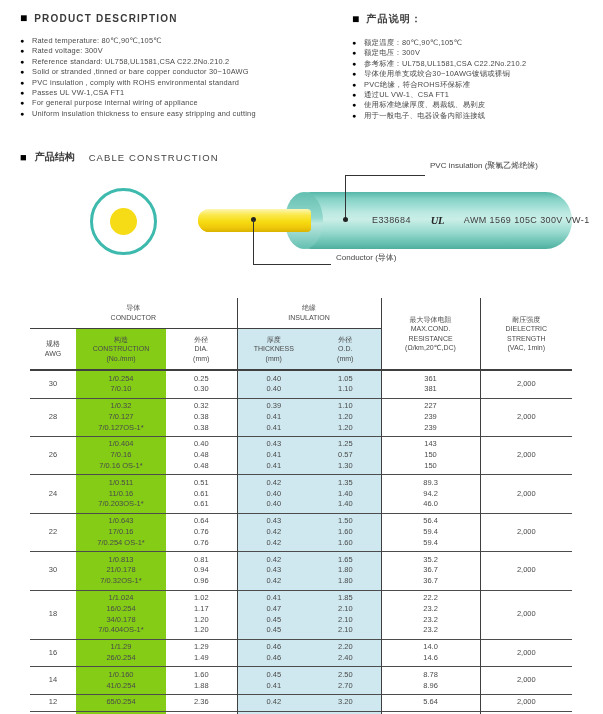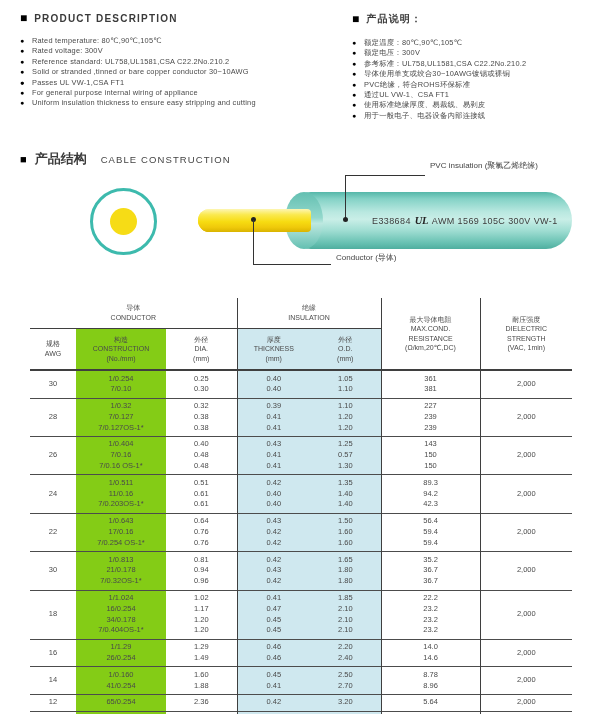--- a/index.html
+++ b/index.html
@@ -13,34 +13,34 @@
   .desc-cn{left:352px;width:260px;}
   .sec-title{display:flex;align-items:center;gap:7px;font-size:10px;font-weight:bold;
     color:#3a3a3a;letter-spacing:1.2px;}
   .sec-title .sq{font-size:12px;line-height:12px;color:#000;letter-spacing:0;}
   .blist{list-style:none;margin:12px 0 0 0;padding:0;}
   .blist li{position:relative;padding-left:12px;font-size:7.4px;line-height:10.4px;
     letter-spacing:0.2px;white-space:nowrap;}
   .blist li .blt{position:absolute;left:0;top:0;font-size:7px;color:#000;}
   
   .construction-title{position:absolute;left:20px;top:150px;display:flex;align-items:center;gap:8px;}
-  .construction-title .cn{font-size:13px;font-weight:bold;color:#3a3a3a;text-align:center;}
+  .construction-title .cn{font-size:10px;font-weight:bold;color:#3a3a3a;text-align:center;}
   .construction-title .en{font-size:9.5px;color:#444;letter-spacing:1.1px;margin-left:6px;}
   .cross-section{position:absolute;left:90px;top:188px;width:61px;height:61px;border:3px solid #3DBAAD;
     border-radius:50%;background:#fff;display:flex;align-items:center;justify-content:center;}
   .cross-core{width:27px;height:27px;border-radius:50%;background:#F6DC16;}
   .cable-body{position:absolute;left:285px;top:192px;width:287px;height:57px;
     border-radius:26px / 50%;
     background:linear-gradient(180deg,#55B7A9 0%,#84D2C6 12%,#B9E8E0 35%,#C9EEE7 48%,#9FDDD2 68%,#66C0B1 90%,#4FAE9F 100%);}
   .cable-cap{position:absolute;left:285px;top:192px;width:38px;height:57px;border-radius:50%;
     background:linear-gradient(180deg,#63BFB1 0%,#93D8CC 45%,#BDE8E0 55%,#63BFB1 100%);}
   .conductor-rod{position:absolute;left:198px;top:209px;width:113px;height:23px;
     border-radius:11.5px 4px 4px 11.5px;
     background:linear-gradient(180deg,#FDF6B4 0%,#FAE94E 25%,#F7DC12 55%,#EFC90A 80%,#D9B400 100%);}
-  .cable-print{position:absolute;left:372px;top:215px;display:flex;align-items:center;gap:4px;
+  .cable-print{position:absolute;left:372px;top:215px;display:flex;gap:20px;
     font-size:9px;color:#3d3d3d;letter-spacing:0.4px;white-space:nowrap;}
   .ul-mark{font-weight:900;font-style:italic;font-size:10.5px;letter-spacing:-0.5px;color:#222;
     font-family:"Liberation Serif","DejaVu Serif",serif;}
   .leader{position:absolute;background:#333;}
   .leader-dot{position:absolute;width:5px;height:5px;border-radius:50%;background:#222;}
   .diagram-label{position:absolute;font-size:8px;color:#444;white-space:nowrap;}
   
   .spec-table{position:absolute;left:30px;top:298px;width:542px;border-collapse:collapse;
     table-layout:fixed;border-bottom:2px solid #3f3f3f;}
   .spec-table th,.spec-table td{font-weight:normal;text-align:center;vertical-align:middle;
@@ -65,21 +65,21 @@
   <div class="desc-block desc-en">
     <div class="sec-title">
       <span class="sq">■</span>
       <span>PRODUCT DESCRIPTION</span>
     </div>
     <ul class="blist">
       <li><span class="blt">●</span><span>Rated temperature: 80℃,90℃,105℃</span></li>
       <li><span class="blt">●</span><span>Rated voltage: 300V</span></li>
       <li><span class="blt">●</span><span>Reference standard: UL758,UL1581,CSA C22.2No.210.2</span></li>
       <li><span class="blt">●</span><span>Solid or stranded ,tinned or bare copper conductor 30~10AWG</span></li>
-      <li><span class="blt">●</span></li>
+      <li><span class="blt">●</span><span>PVC insulation , comply with ROHS environmental standard</span></li>
       <li><span class="blt">●</span><span>Passes UL VW-1,CSA FT1</span></li>
       <li><span class="blt">●</span><span>For general purpose internal wiring of appliance</span></li>
       <li><span class="blt">●</span><span>Uniform insulation thickness to ensure easy stripping and cutting</span></li>
     </ul>
   </div>
 
   <div class="desc-block desc-cn">
     <div class="sec-title">
       <span class="sq">■</span>
       <span>产品说明：</span>
@@ -231,21 +231,21 @@
 0.61
 0.61</td>
           <td class="bg-blue v-line">0.42
 0.40
 0.40</td>
           <td class="bg-blue">1.35
 1.40
 1.40</td>
           <td class="v-line">89.3
 94.2
-42.3</td>
+46.0</td>
           <td class="v-line">2,000</td>
         </tr>
         <tr>
           <td>22</td>
           <td class="bg-yellow">1/0.643
 17/0.16
 7/0.254 OS-1*</td>
           <td>0.64
 0.76
 0.76</td>

